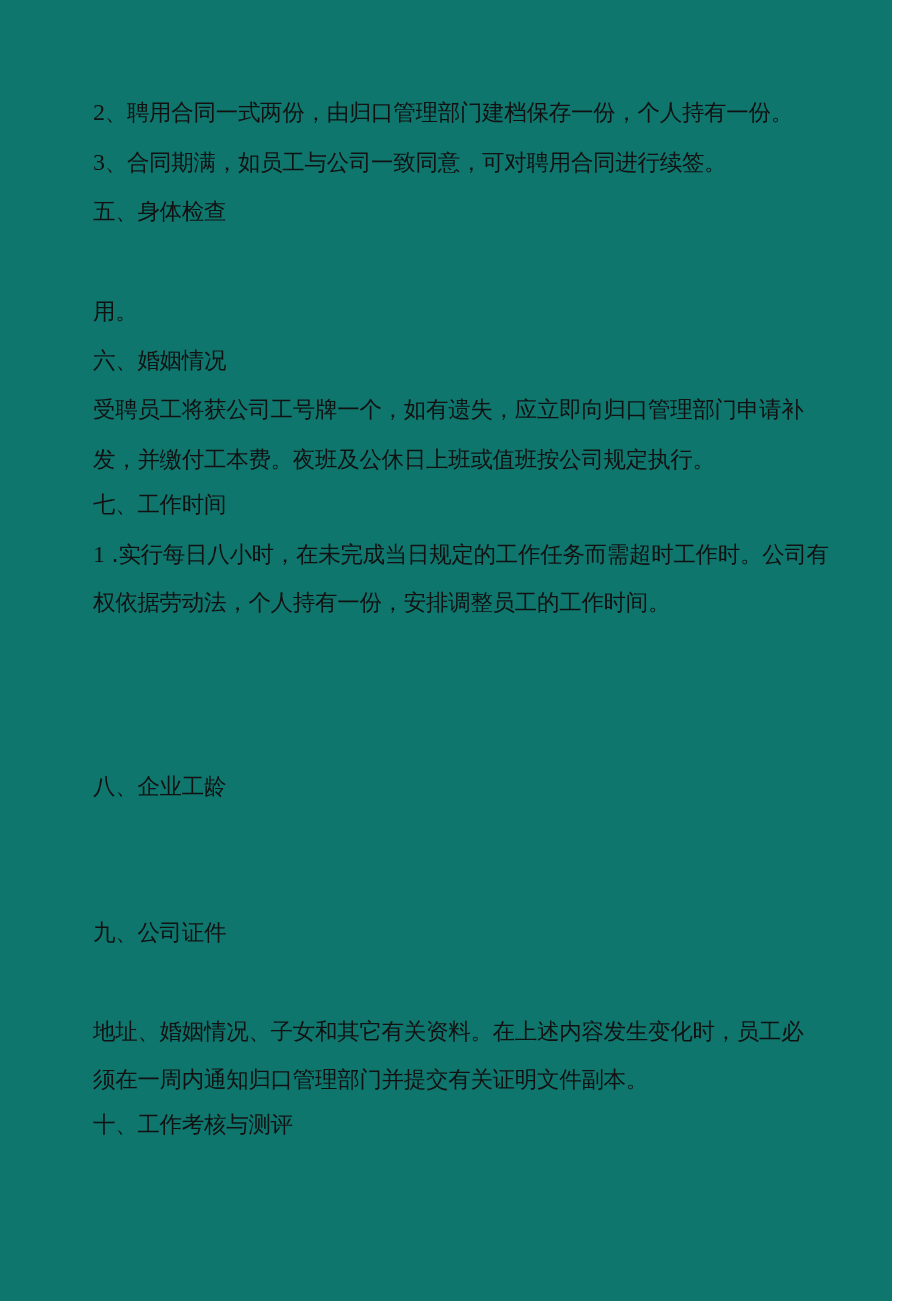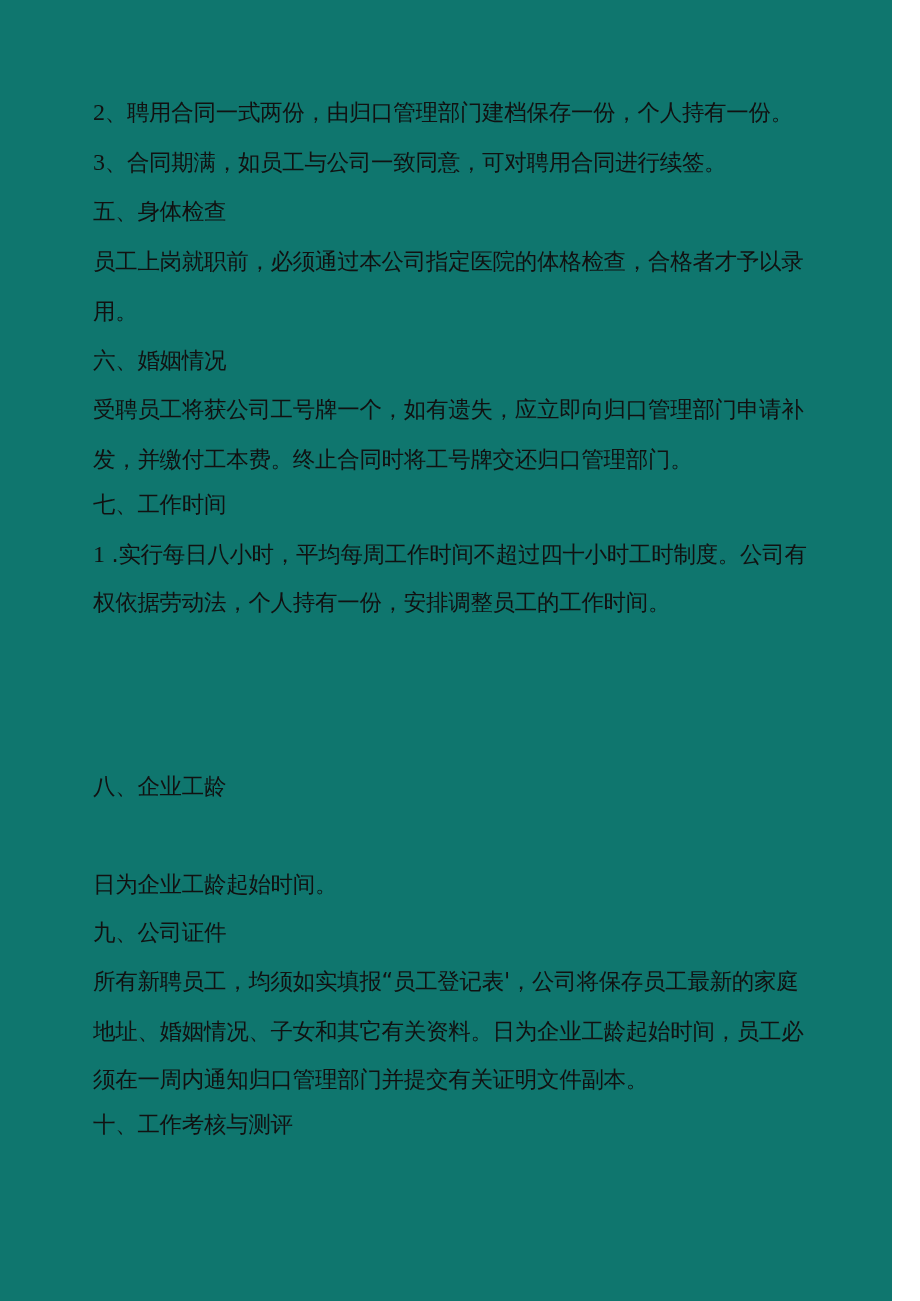--- a/index.html
+++ b/index.html
@@ -40,40 +40,37 @@
 <body>
 
 <div class="page">
 
   <div class="line" style="top:97px"><span class="num">2</span><span>、聘用合同一式两份，由归口管理部门建档保存一份，个人持有一份。</span></div>
 
   <div class="line" style="top:147px"><span class="num">3</span><span>、合同期满，如员工与公司一致同意，可对聘用合同进行续签。</span></div>
 
   <div class="line" style="top:196px">五、身体检查</div>
 
-  <div class="line" style="top:246px">员工上岗就职前，必须通过本公司指定医院的体格检查，合格者才予以录</div>
   <div class="line" style="top:296px">用。</div>
 
   <div class="line" style="top:345px">六、婚姻情况</div>
 
   <div class="line" style="top:394px">受聘员工将获公司工号牌一个，如有遗失，应立即向归口管理部门申请补</div>
-  <div class="line" style="top:444px">发，并缴付工本费。终止合同时将工号牌交还归口管理部门。</div>
+  <div class="line" style="top:444px">发，并缴付工本费。夜班及公休日上班或值班按公司规定执行。</div>
 
   <div class="line" style="top:489px">七、工作时间</div>
 
-  <div class="line" style="top:539px"><span class="num">1</span><span> .实行每日八小时，平均每周工作时间不超过四十小时工时制度。公司有</span></div>
+  <div class="line" style="top:539px"><span class="num">1</span><span> .实行每日八小时，在未完成当日规定的工作任务而需超时工作时。公司有</span></div>
   <div class="line" style="top:587px">权依据劳动法，个人持有一份，安排调整员工的工作时间。</div>
 
 
 
   <div class="line" style="top:771px">八、企业工龄</div>
 
-  <div class="line" style="top:869px">日为企业工龄起始时间。</div>
 
   <div class="line" style="top:917px">九、公司证件</div>
 
-  <div class="line" style="top:966px">所有新聘员工，均须如实填报“员工登记表'，公司将保存员工最新的家庭</div>
-  <div class="line" style="top:1016px">地址、婚姻情况、子女和其它有关资料。日为企业工龄起始时间，员工必</div>
+  <div class="line" style="top:1016px">地址、婚姻情况、子女和其它有关资料。在上述内容发生变化时，员工必</div>
   <div class="line" style="top:1064px">须在一周内通知归口管理部门并提交有关证明文件副本。</div>
 
   <div class="line" style="top:1109px">十、工作考核与测评</div>
 
 </div>
 
 </body></html>

